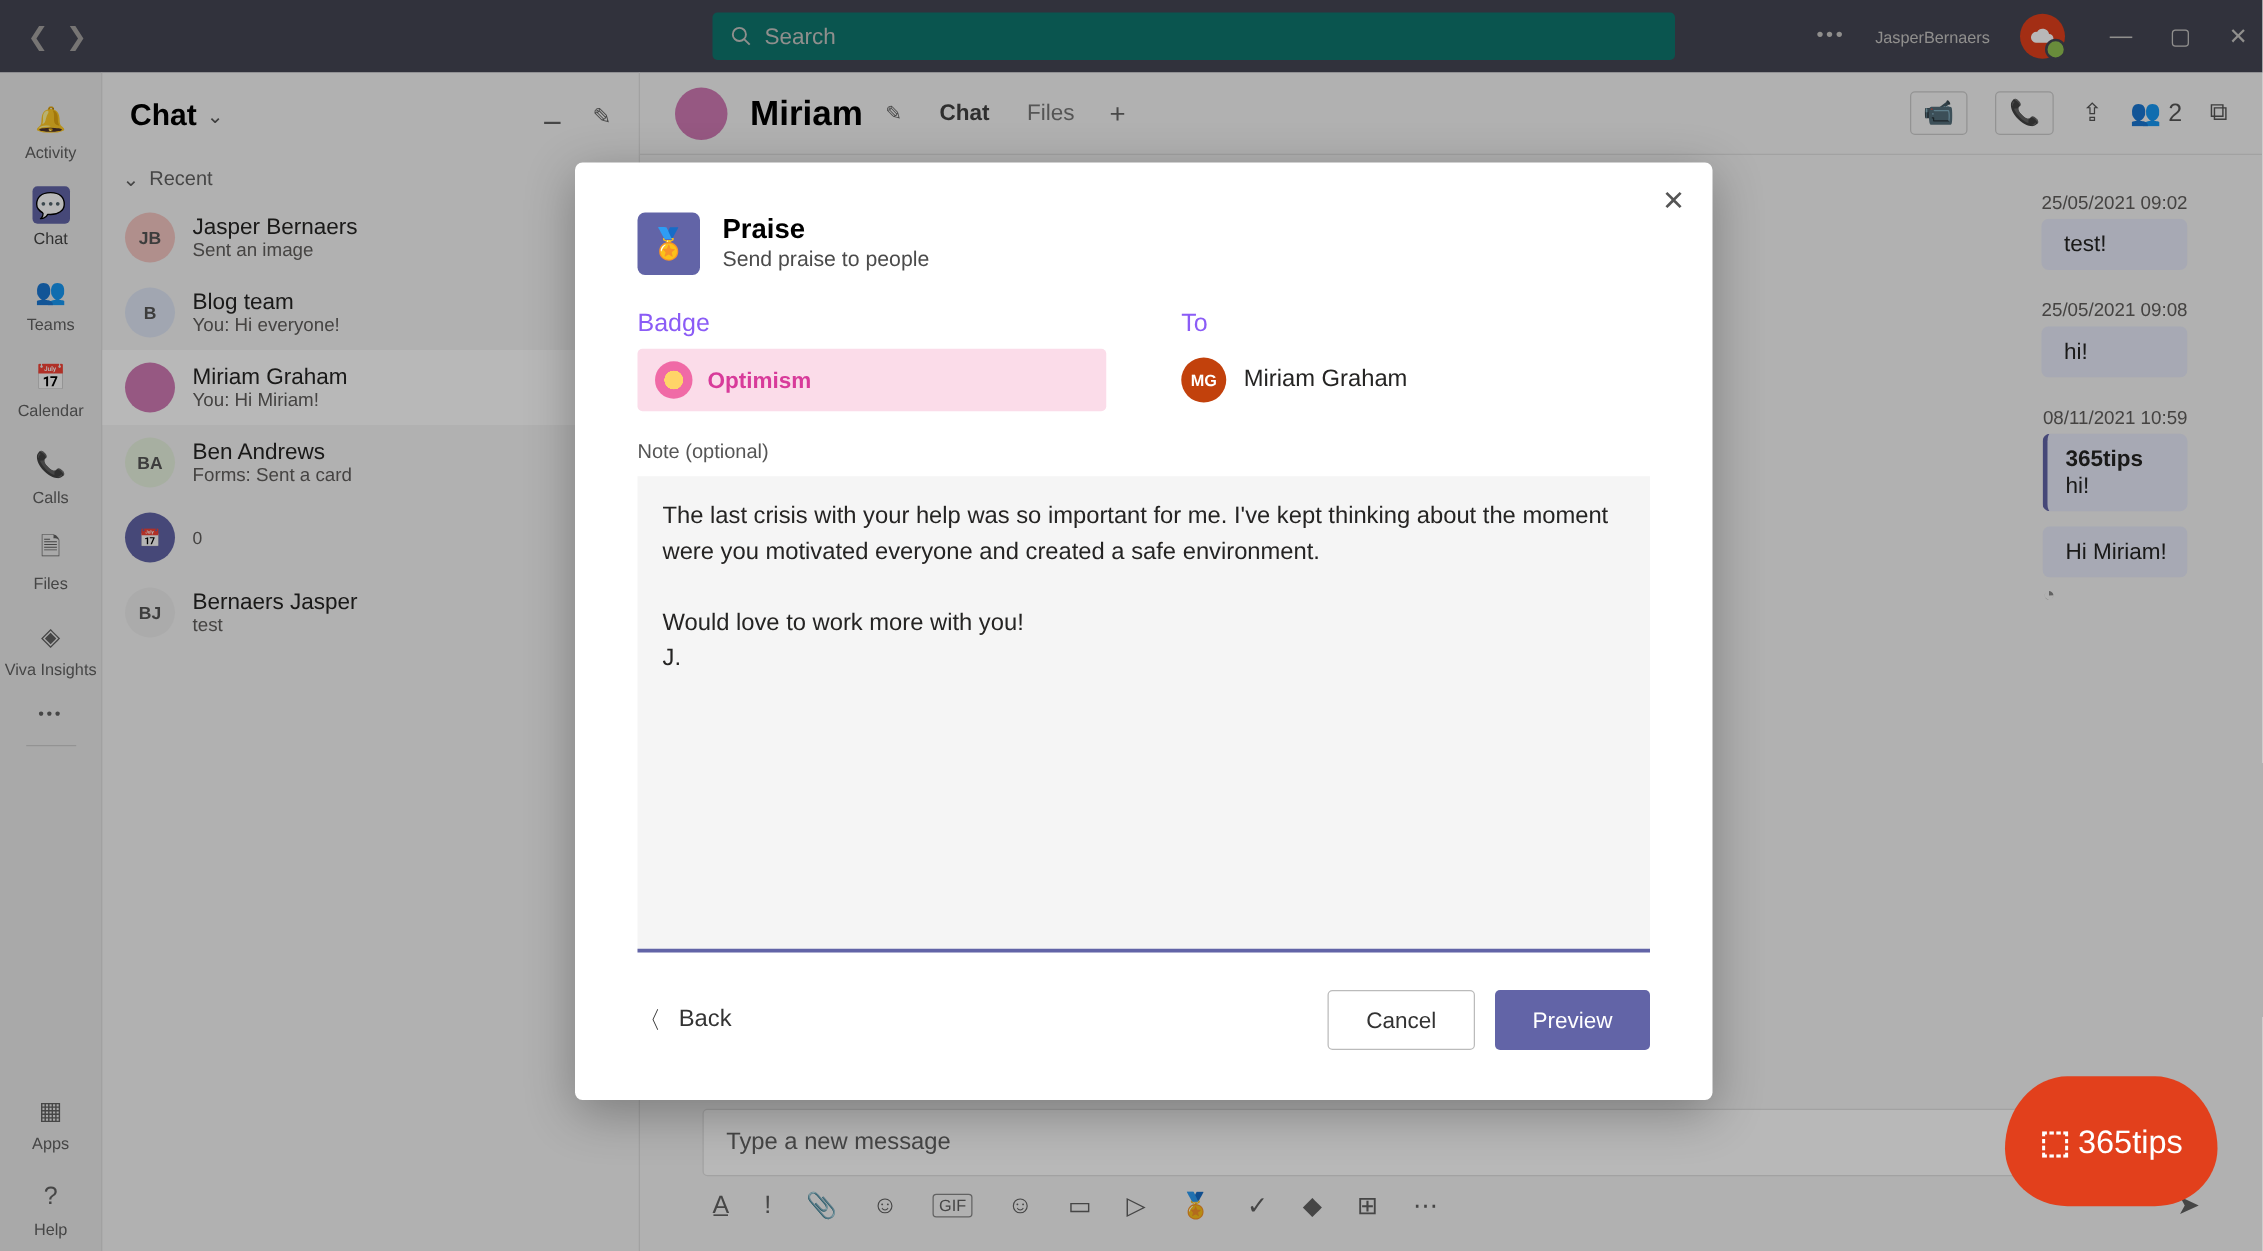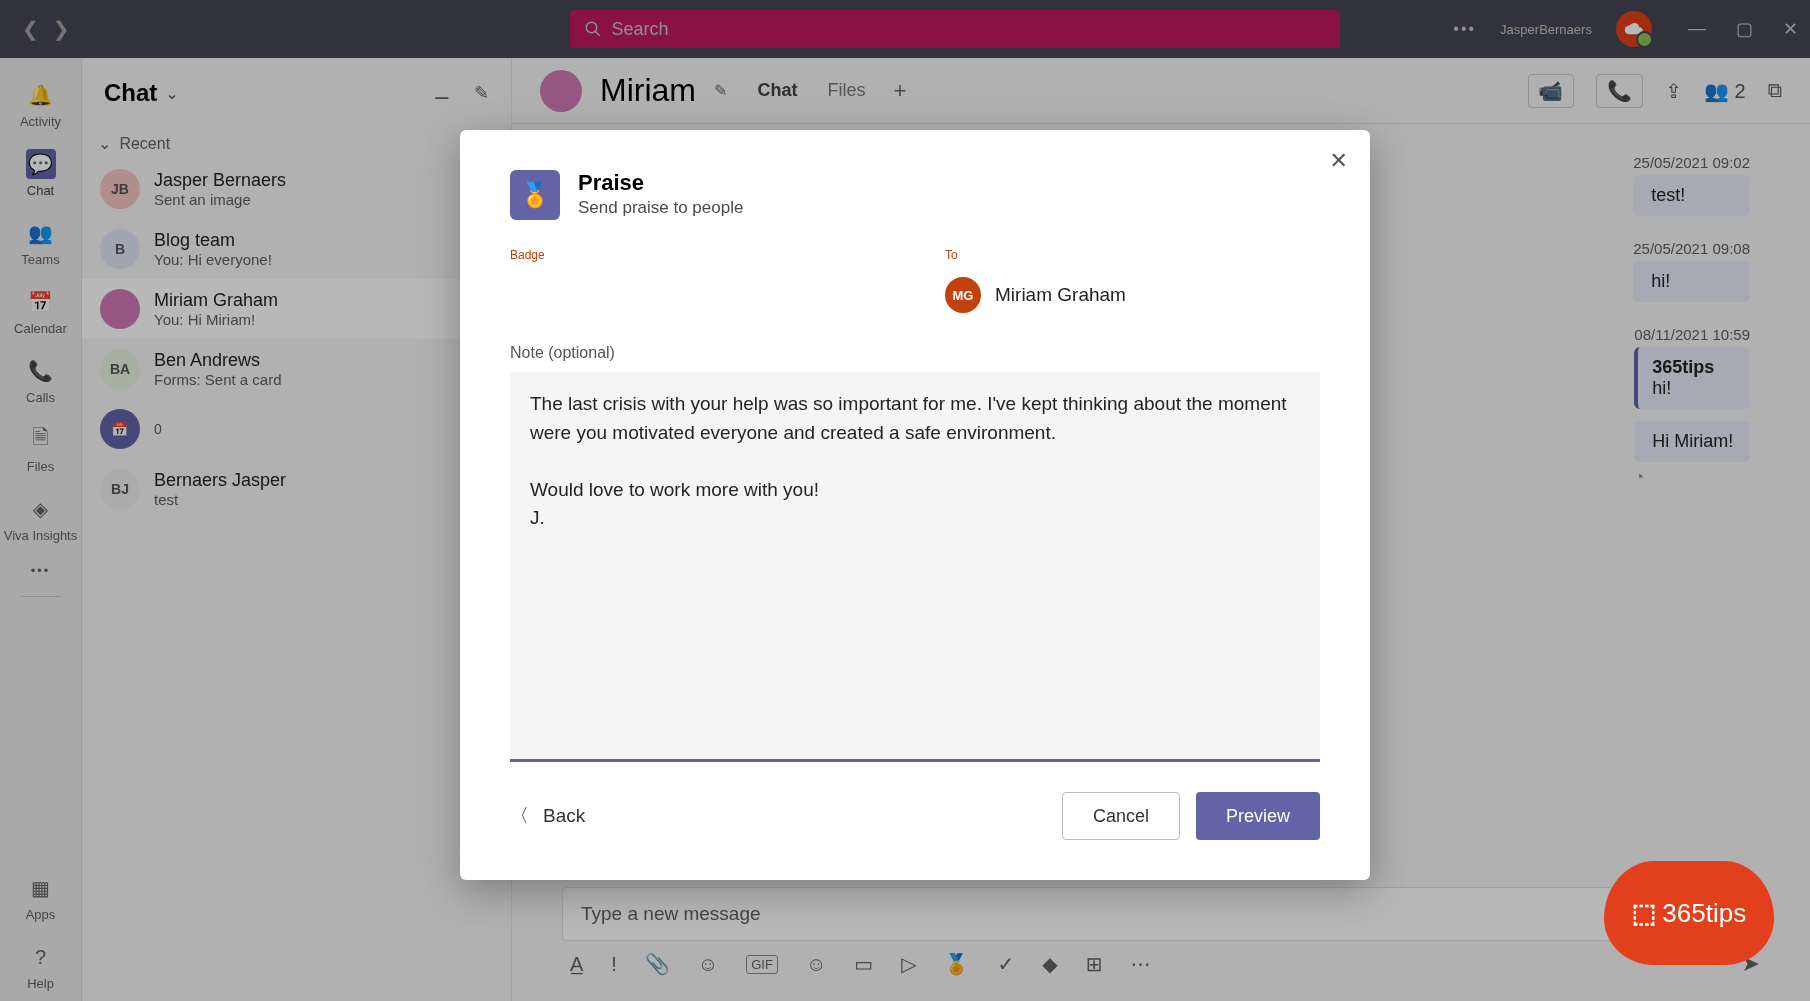--- a/index.html
+++ b/index.html
@@ -2,21 +2,21 @@
 <html><head>
 <meta charset="utf-8">
 <style>
 * { margin:0; padding:0; box-sizing:border-box; font-family: "Segoe UI", sans-serif; }
 body { width:1810px; height:1001px; background:#f5f5f5; overflow:hidden; position:relative; }
 
 
 .titlebar{height:58px;background:#444654;display:flex;align-items:center;padding:0 12px;color:#c8c6c4;}
 .nav-arrows{display:flex;gap:14px;margin-left:10px;}
 .nav-arrows span{font-size:20px;color:#a5a3a1;}
-.search{flex:0 0 770px;height:38px;background:#be185d;border-radius:4px;margin-left:500px;display:flex;align-items:center;padding:0 14px;color:#c8c6c4;font-size:18px;}
+.search{flex:0 0 770px;height:38px;background:#0f766e;border-radius:4px;margin-left:500px;display:flex;align-items:center;padding:0 14px;color:#c8c6c4;font-size:18px;}
 .search svg{margin-right:10px}
 .titlebar-right{margin-left:auto;display:flex;align-items:center;gap:24px;}
 .titlebar-right .username{font-size:13px;}
 .avatar-cloud{width:36px;height:36px;border-radius:50%;background:#e2401c;display:flex;align-items:center;justify-content:center;position:relative}
 .avatar-cloud::after{content:"";position:absolute;bottom:-1px;right:-1px;width:13px;height:13px;border-radius:50%;background:#92c353;border:2px solid #444654}
 .win-btns{display:flex;gap:30px;font-size:18px;margin-left:12px}
 
 
 .rail{position:absolute;left:0;top:58px;bottom:0;width:82px;background:#ebebeb;display:flex;flex-direction:column;align-items:center;padding-top:12px;border-right:1px solid #ddd}
 .rail-item{display:flex;flex-direction:column;align-items:center;gap:4px;padding:10px 0;width:100%;cursor:pointer;font-size:13px;color:#616161;position:relative}
@@ -39,21 +39,21 @@
 .ci-body{flex:1;min-width:0}
 .ci-name{font-size:18px;color:#252423}
 .ci-sub{font-size:15px;color:#605e5c}
 .ci-sub.italic{font-style:italic}
 .ci-meta{font-size:14px;color:#605e5c;text-align:right}
 
 
 .chatarea{position:absolute;left:512px;right:0;top:58px;bottom:0;background:#f5f5f5;display:flex;flex-direction:column}
 .chat-header{height:66px;display:flex;align-items:center;padding:0 28px;border-bottom:1px solid #e1e1e1;gap:18px}
 .chat-header .peer-ava{width:42px;height:42px;border-radius:50%;background:#d07bb5}
-.chat-header h3{font-size:32px;font-weight:400}
+.chat-header h3{font-size:28px;font-weight:700}
 .chat-header .htab{font-size:18px;color:#424242;margin-left:12px;cursor:pointer}
 .chat-header .hicons{margin-left:auto;display:flex;align-items:center;gap:22px;color:#555;font-size:20px}
 .hicon-box{border:1px solid #ccc;border-radius:4px;padding:4px 10px;display:flex;align-items:center}
 
 .messages{flex:1;overflow:auto;padding:30px 60px 10px;display:flex;flex-direction:column;align-items:flex-end;gap:24px}
 .msg-group{max-width:320px}
 .msg-time{font-size:15px;color:#605e5c;margin-bottom:4px}
 .msg-bubble{background:#e8ebfa;border-radius:6px;padding:10px 14px;font-size:18px;color:#252423;border-left:4px solid transparent}
 .msg-bubble.quote{border-left:4px solid #6264a7;background:#e8ebfa}
 .msg-title{font-weight:700}
@@ -72,21 +72,21 @@
 
 
 .modal{position:absolute;left:460px;top:130px;width:910px;height:750px;background:#fff;border-radius:6px;box-shadow:0 10px 40px rgba(0,0,0,.3);padding:40px 50px;display:flex;flex-direction:column}
 .modal-close{position:absolute;top:18px;right:22px;font-size:22px;color:#555;cursor:pointer}
 .modal-head{display:flex;gap:18px;margin-bottom:28px}
 .praise-icon{width:50px;height:50px;border-radius:6px;background:#6264a7;display:flex;align-items:center;justify-content:center;color:#fff;font-size:24px}
 .modal-head h4{font-size:22px;font-weight:700}
 .modal-head p{font-size:17px;color:#4b4b4b;margin-top:2px}
 .modal-row{display:flex;gap:60px;margin-bottom:24px}
 .field{flex:1;display:flex;flex-direction:column}
-.field-label{font-size:12px;color:#c2410c;margin-bottom:8px}
+.field-label{font-size:20px;color:#8b5cf6;margin-bottom:8px}
 .badge-chip{display:flex;align-items:center;gap:12px;height:50px;background:#fbdce9;border-radius:4px;padding:0 14px}
 .badge-dot{width:30px;height:30px;border-radius:50%;background:radial-gradient(circle,#ffd568 35%,#f06aa6 36%)}
 .badge-name{color:#d83b9a;font-weight:600;font-size:18px}
 .to-chip{display:flex;align-items:center;gap:14px;height:50px}
 .to-ava{width:36px;height:36px;border-radius:50%;background:#c2410c;color:#fff;display:flex;align-items:center;justify-content:center;font-size:13px;font-weight:600}
 .to-name{font-size:19px;color:#252423}
 .note-label{font-size:16px;color:#555;margin-bottom:10px}
 .note-area{flex:1;background:#f5f5f5;border:none;border-bottom:3px solid #6264a7;padding:18px 20px;font-size:19px;color:#252423;line-height:1.5;resize:none;outline:none;font-family:inherit;height:280px}
 .modal-foot{margin-top:auto;display:flex;align-items:center;padding-top:30px}
 .back-btn{display:flex;align-items:center;gap:14px;font-size:19px;color:#333;cursor:pointer;background:none;border:none}
@@ -303,20 +303,24 @@
   <div class="modal-head">
     <div class="praise-icon">🏅</div>
     <div>
       <h4>Praise</h4>
       <p>Send praise to people</p>
     </div>
   </div>
   <div class="modal-row">
     <div class="field">
       <span class="field-label">Badge</span>
+      <div class="badge-chip">
+        <div class="badge-dot"></div>
+        <span class="badge-name">Optimism</span>
+      </div>
     </div>
     <div class="field">
       <span class="field-label">To</span>
       <div class="to-chip">
         <div class="to-ava">MG</div>
         <span class="to-name">Miriam Graham</span>
       </div>
     </div>
   </div>
   <span class="note-label">Note (optional)</span>

